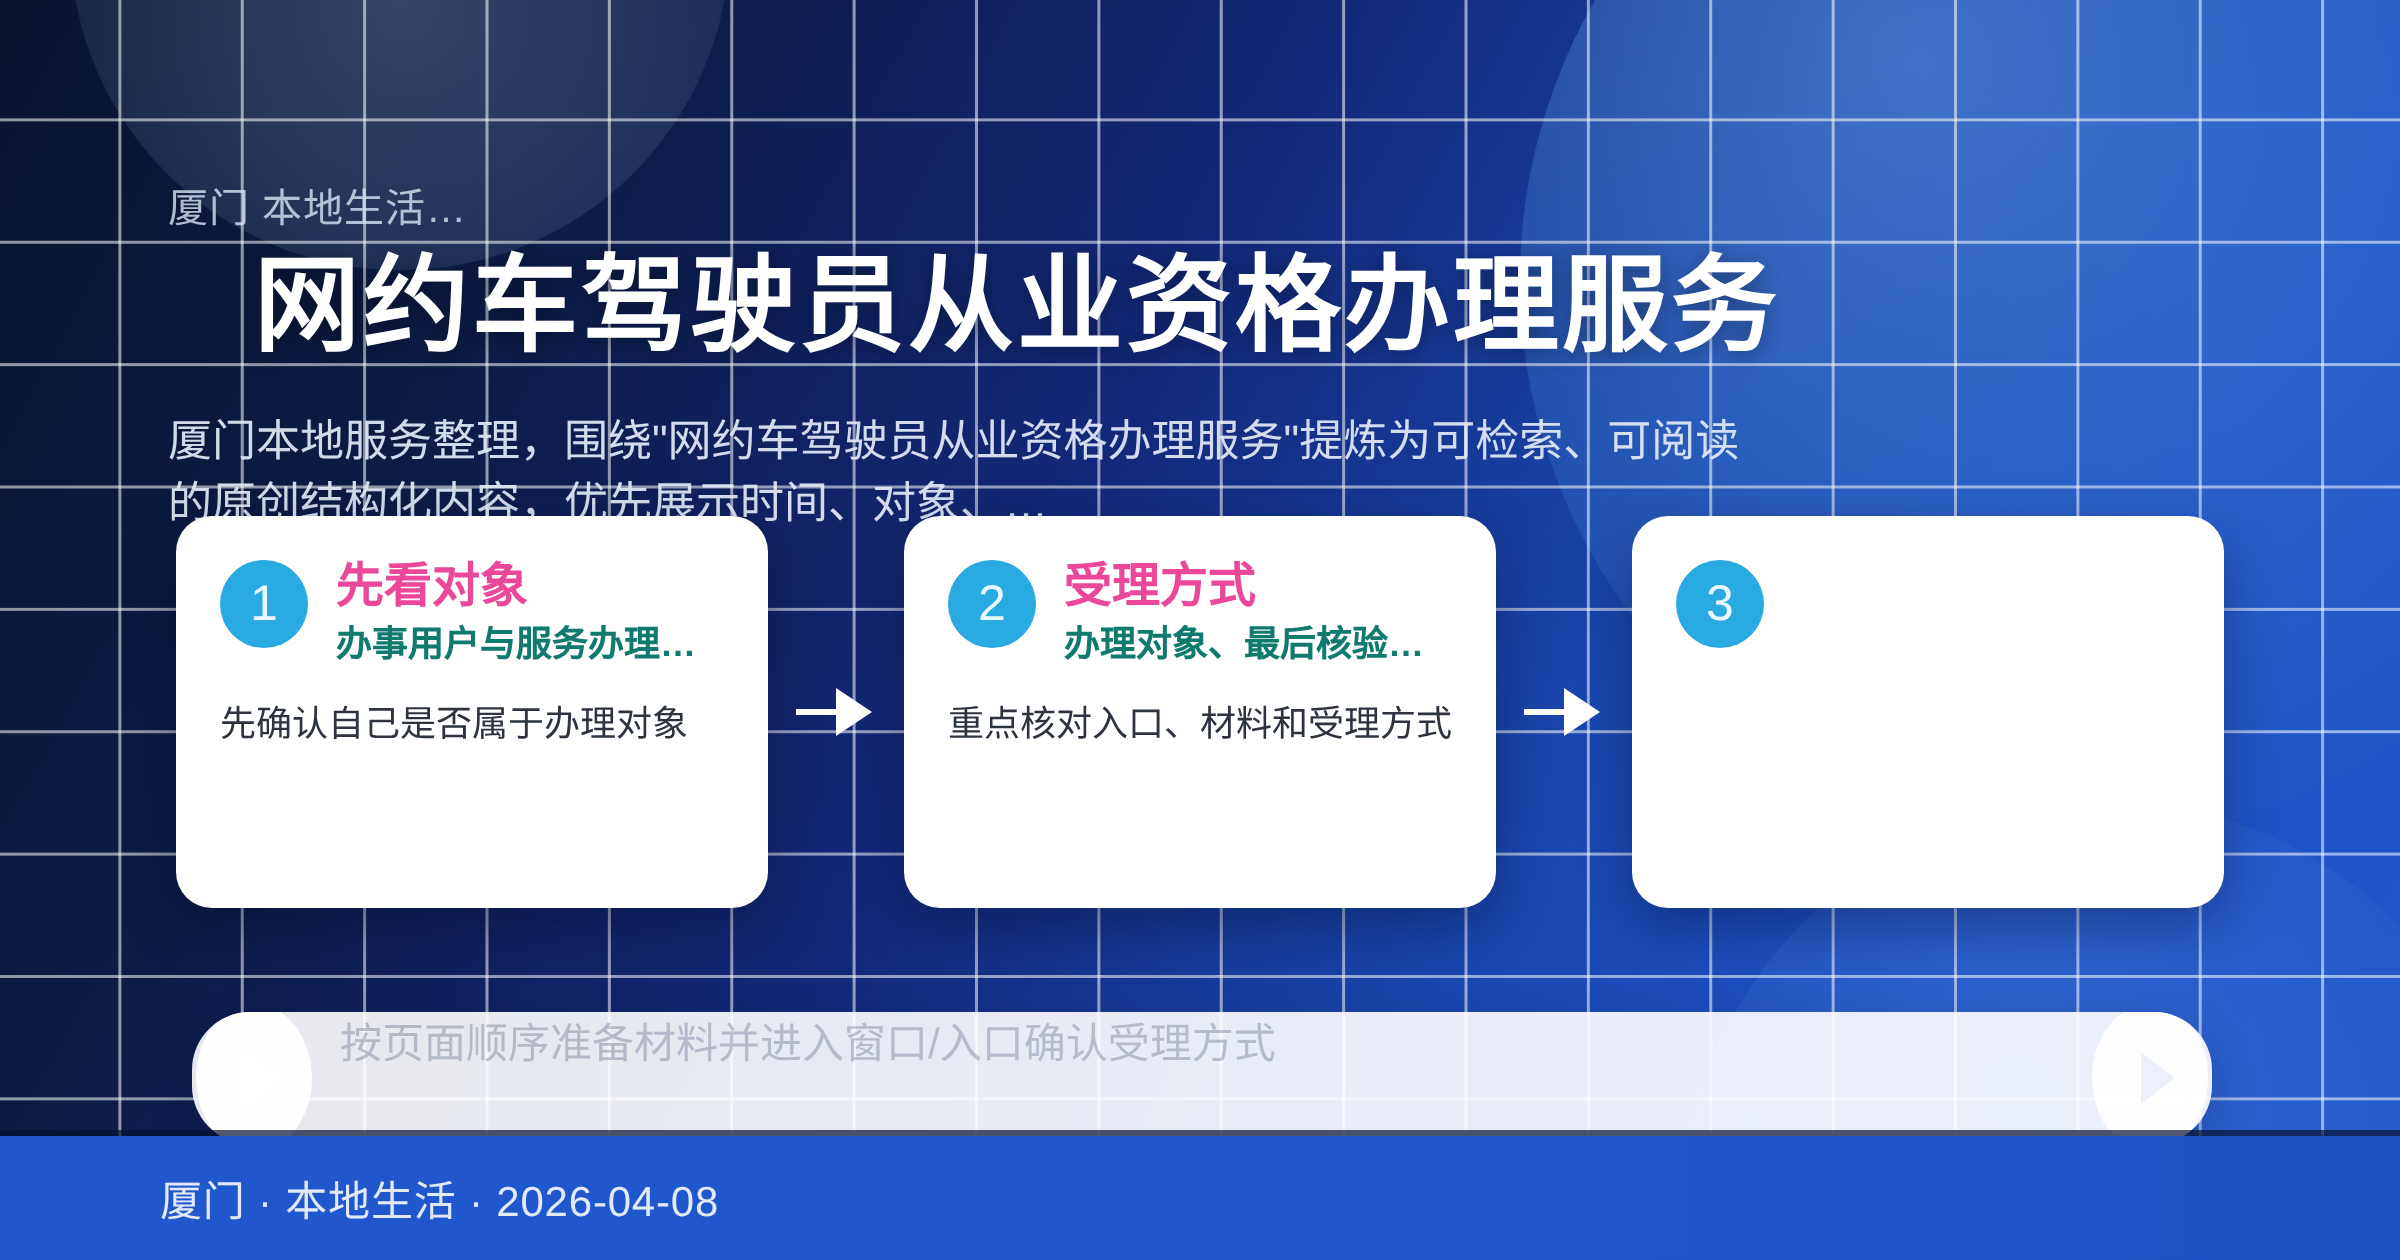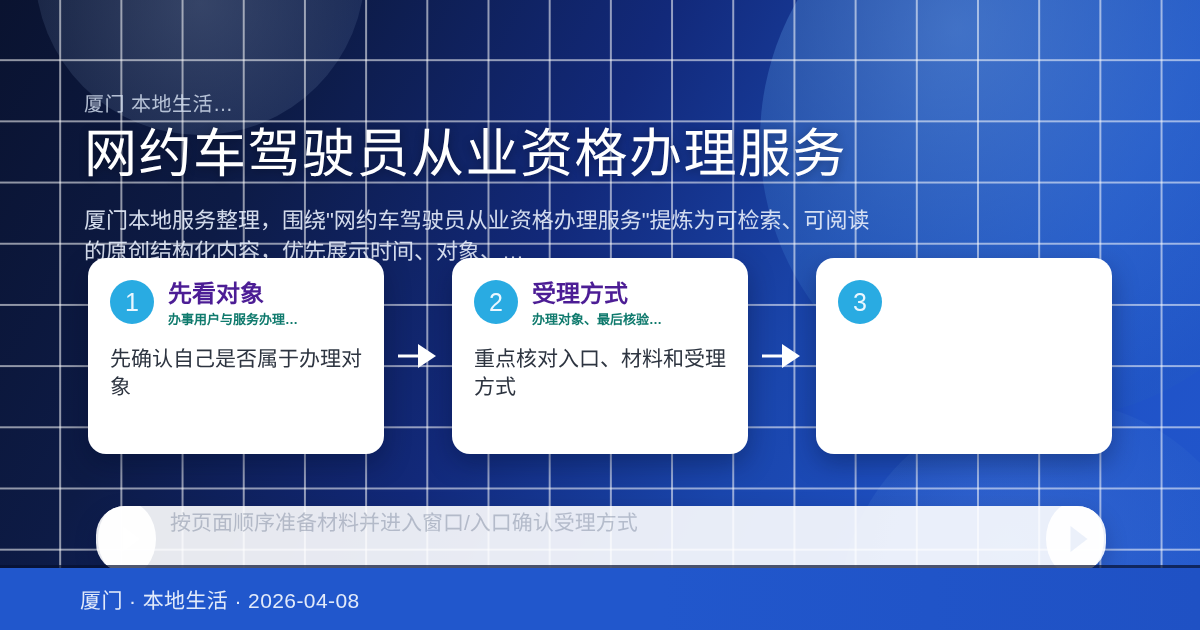--- a/index.html
+++ b/index.html
@@ -76,26 +76,27 @@
     font-size: 20px;
     color: rgba(213,224,242,0.82);
     letter-spacing: .5px;
     margin-bottom: 6px;
     white-space: nowrap;
     margin-top: 32px;
   }
 
   #page-title {
     font-size: 53px;
-    font-weight: 400;
+    font-weight: 700;
     color: #ffffff;
     letter-spacing: 1.5px;
     line-height: 1.16;
     white-space: nowrap;
     text-shadow: 0 2px 10px rgba(0,0,0,0.32);
+    margin-left: 43px;
   }
 
   #page-summary {
     margin-top: 22px;
     font-size: 22px;
     line-height: 1.38;
     color: rgba(226,234,248,0.93);
     max-width: 790px;
   }
 
@@ -131,39 +132,39 @@
     font-weight: 400;
     display: flex; align-items: center; justify-content: center;
     line-height: 1;
   }
 
   .step-heads-text { min-width: 0; flex: 1 1 auto; padding-top: 1px; }
 
   .step-title {
     font-size: 24px;
     font-weight: 700;
-    color: #4c1d95;
+    color: #ec4899;
     line-height: 1.12;
     white-space: nowrap;
   }
 
   .step-subtitle {
     margin-top: 4px;
-    font-size: 13px;
+    font-size: 18px;
     font-weight: 700;
     color: #0f7a6d;
     line-height: 1.2;
     white-space: nowrap;
     overflow: hidden;
     text-overflow: ellipsis;
   }
 
   .step-body {
     margin-top: 18px;
-    font-size: 21px;
+    font-size: 18px;
     line-height: 1.33;
     color: #2d3440;
   }
 
   .step-arrow {
     flex: 1 1 auto;
     display: flex;
     align-items: center;
     justify-content: center;
     position: relative;

